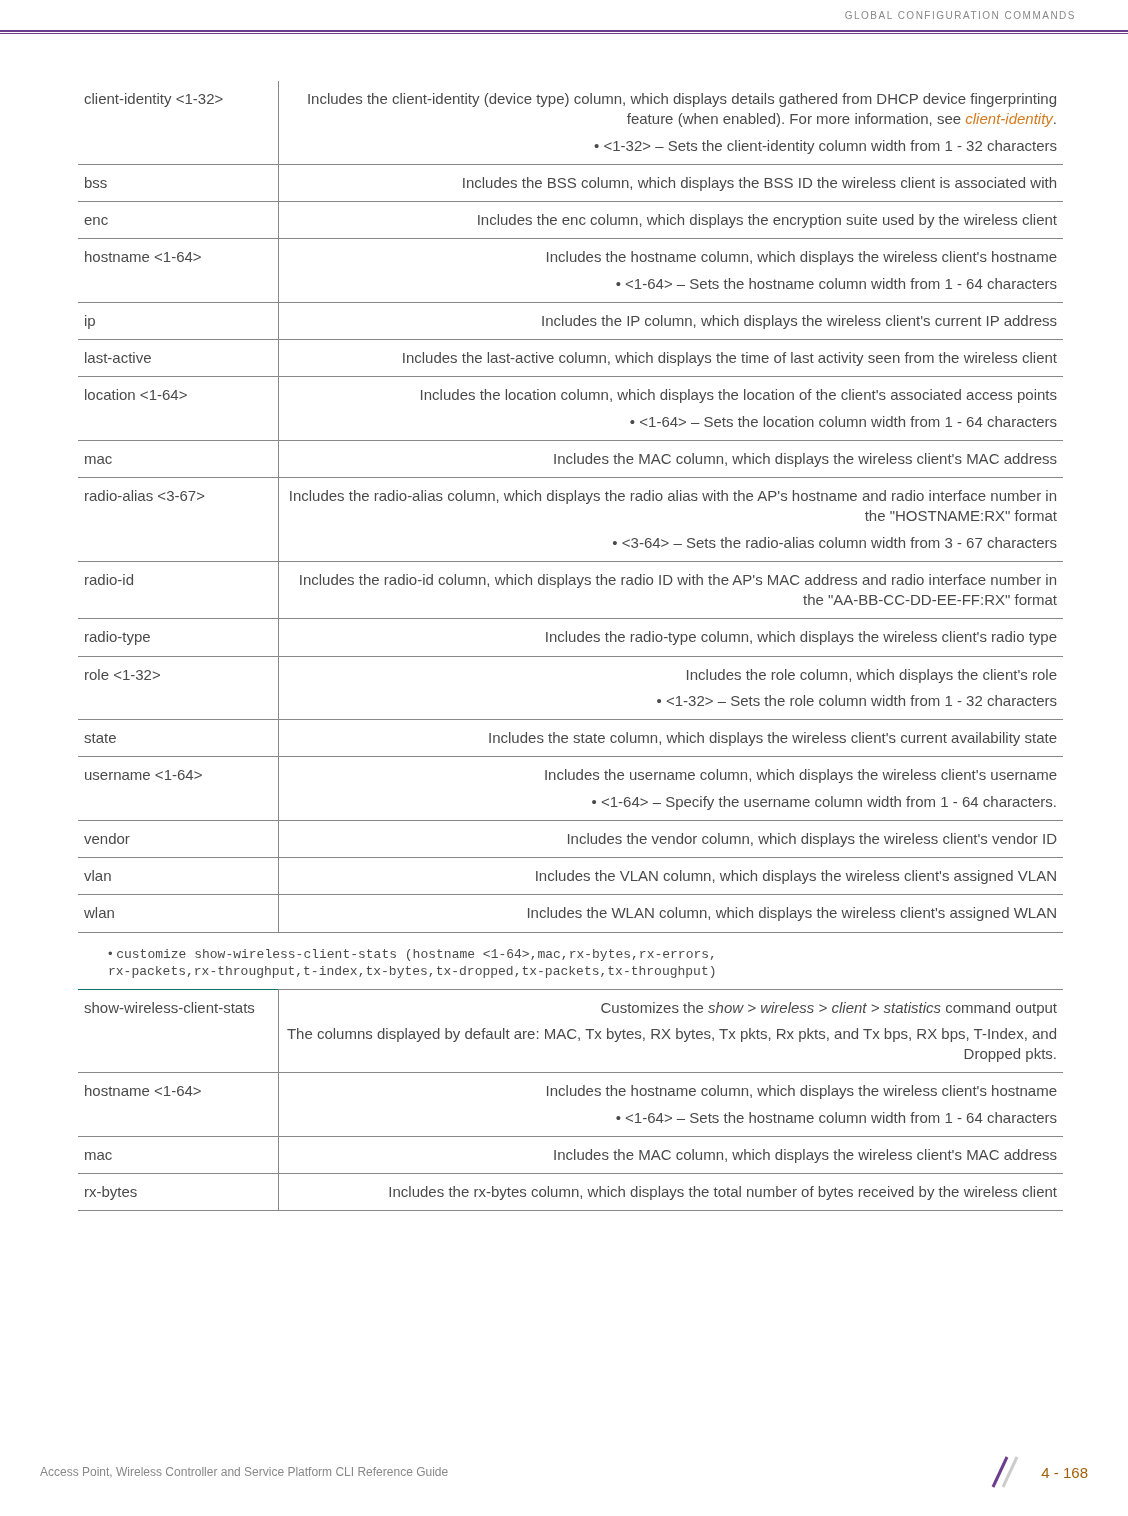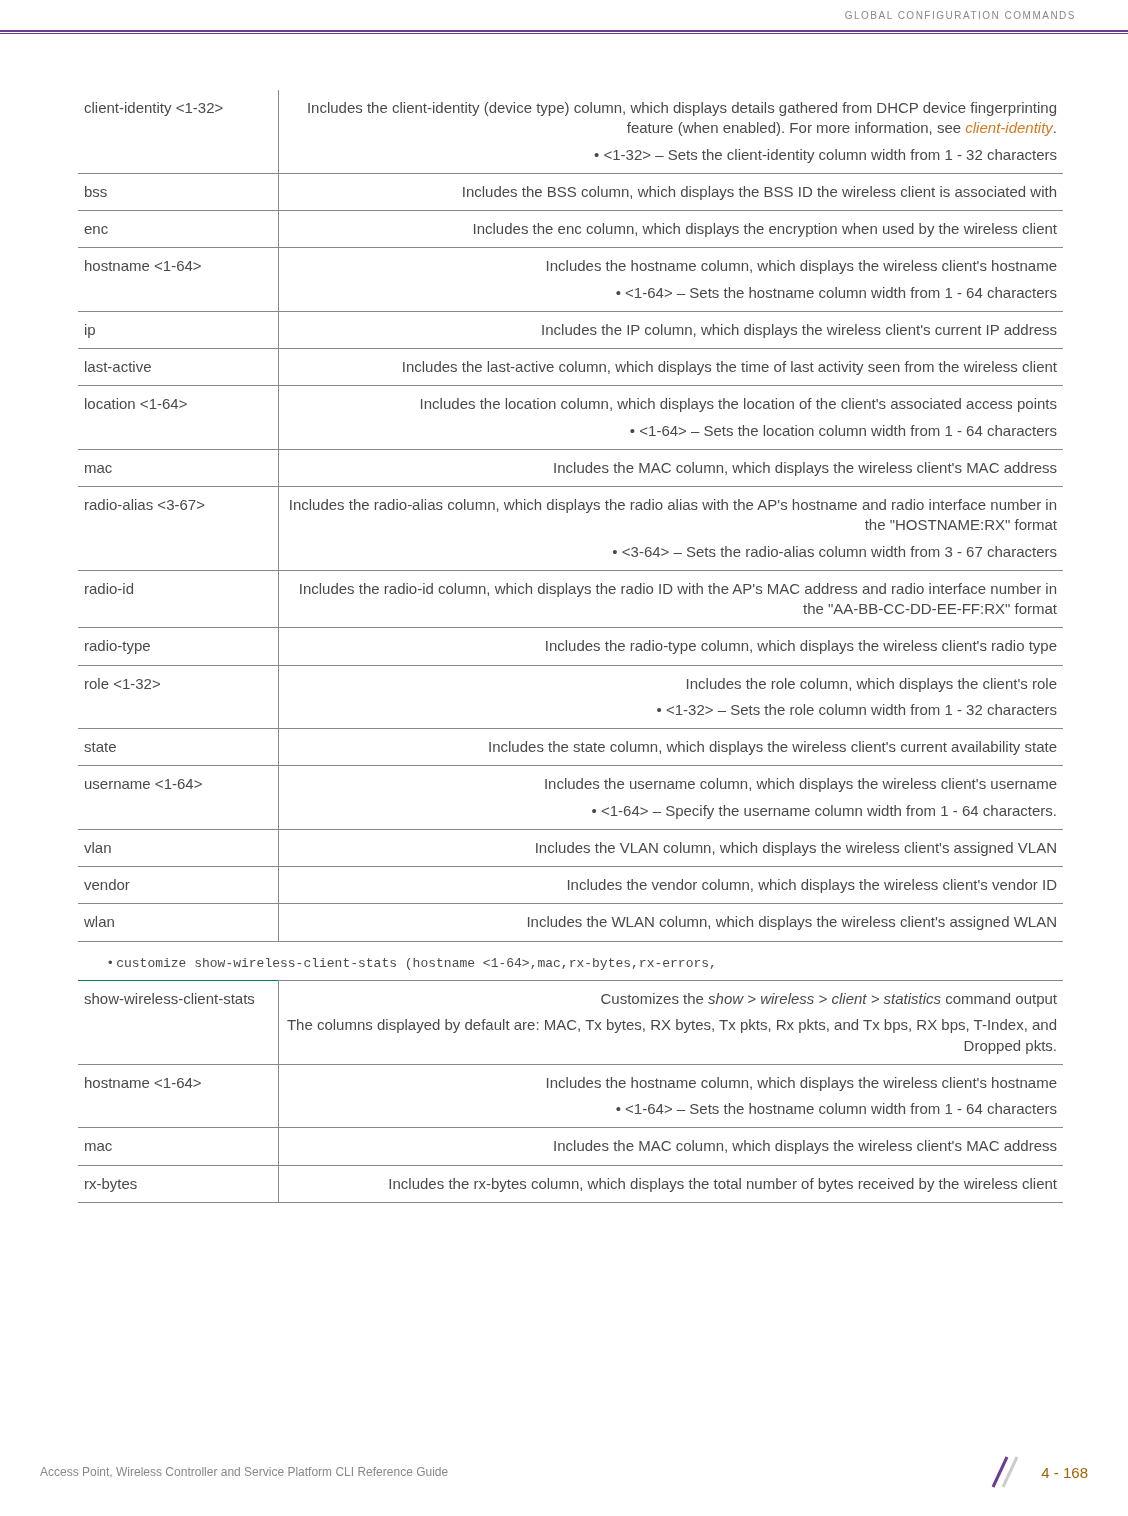--- a/index.html
+++ b/index.html
@@ -35,21 +35,21 @@
       position: absolute;
       top: 10px;
       right: 52px;
       font-size: 10px;
       letter-spacing: 1.5px;
       color: #888888;
       text-align: right;
     }
     .content {
       position: absolute;
-      top: 90px;
+      top: 81px;
       left: 78px;
       width: 985px;
     }
     table {
       width: 100%;
       border-collapse: collapse;
       font-size: 15px;
       color: #4a4a4a;
     }
     td {
@@ -144,21 +144,21 @@
         </tr>
         <tr>
           <td class="param">bss</td>
           <td class="desc">
             <div>Includes the BSS column, which displays the BSS ID the wireless client is associated with</div>
           </td>
         </tr>
         <tr>
           <td class="param">enc</td>
           <td class="desc">
-            <div>Includes the enc column, which displays the encryption when used by the wireless client</div>
+            <div>Includes the enc column, which displays the encryption suite used by the wireless client</div>
           </td>
         </tr>
         <tr>
           <td class="param">hostname &lt;1-64&gt;</td>
           <td class="desc">
             <div>Includes the hostname column, which displays the wireless client's hostname</div>
             <div class="bullet" style="margin-top: 6px;">&lt;1-64&gt; – Sets the hostname column width from 1 - 64 characters</div>
           </td>
         </tr>
         <tr>
@@ -219,42 +219,43 @@
           </td>
         </tr>
         <tr>
           <td class="param">username &lt;1-64&gt;</td>
           <td class="desc">
             <div>Includes the username column, which displays the wireless client's username</div>
             <div class="bullet" style="margin-top: 6px;">&lt;1-64&gt; – Specify the username column width from 1 - 64 characters.</div>
           </td>
         </tr>
         <tr>
+          <td class="param">vendor</td>
+          <td class="desc">
+            <div>Includes the vendor column, which displays the wireless client's vendor ID</div>
+          </td>
+        </tr>
+        <tr>
           <td class="param">vlan</td>
           <td class="desc">
             <div>Includes the VLAN column, which displays the wireless client's assigned VLAN</div>
-          </td>
-        </tr>
-        <tr>
-          <td class="param">vendor</td>
-          <td class="desc">
-            <div>Includes the vendor column, which displays the wireless client's vendor ID</div>
           </td>
         </tr>
         <tr>
           <td class="param">wlan</td>
           <td class="desc">
             <div>Includes the WLAN column, which displays the wireless client's assigned WLAN</div>
           </td>
         </tr>
       </tbody>
   </table>
 
   <div class="mono-section">
     <div><span class="m-bullet"></span><span>customize show-wireless-client-stats (hostname &lt;1-64&gt;,mac,rx-bytes,rx-errors,</span></div>
+    <div>rx-packets,rx-throughput,t-index,tx-bytes,tx-dropped,tx-packets,tx-throughput)</div>
   </div>
 
   <table>
     <tbody id="table2-body">
         <tr class="top-row">
           <td class="param">show-wireless-client-stats</td>
           <td class="desc">
             <div><span>Customizes the </span><span class="italic">show &gt; wireless &gt; client &gt; statistics</span><span> command output</span></div>
             <div style="margin-top: 6px;">The columns displayed by default are: MAC, Tx bytes, RX bytes, Tx pkts, Rx pkts, and Tx bps, RX bps, T-Index, and Dropped pkts.</div>
           </td>

